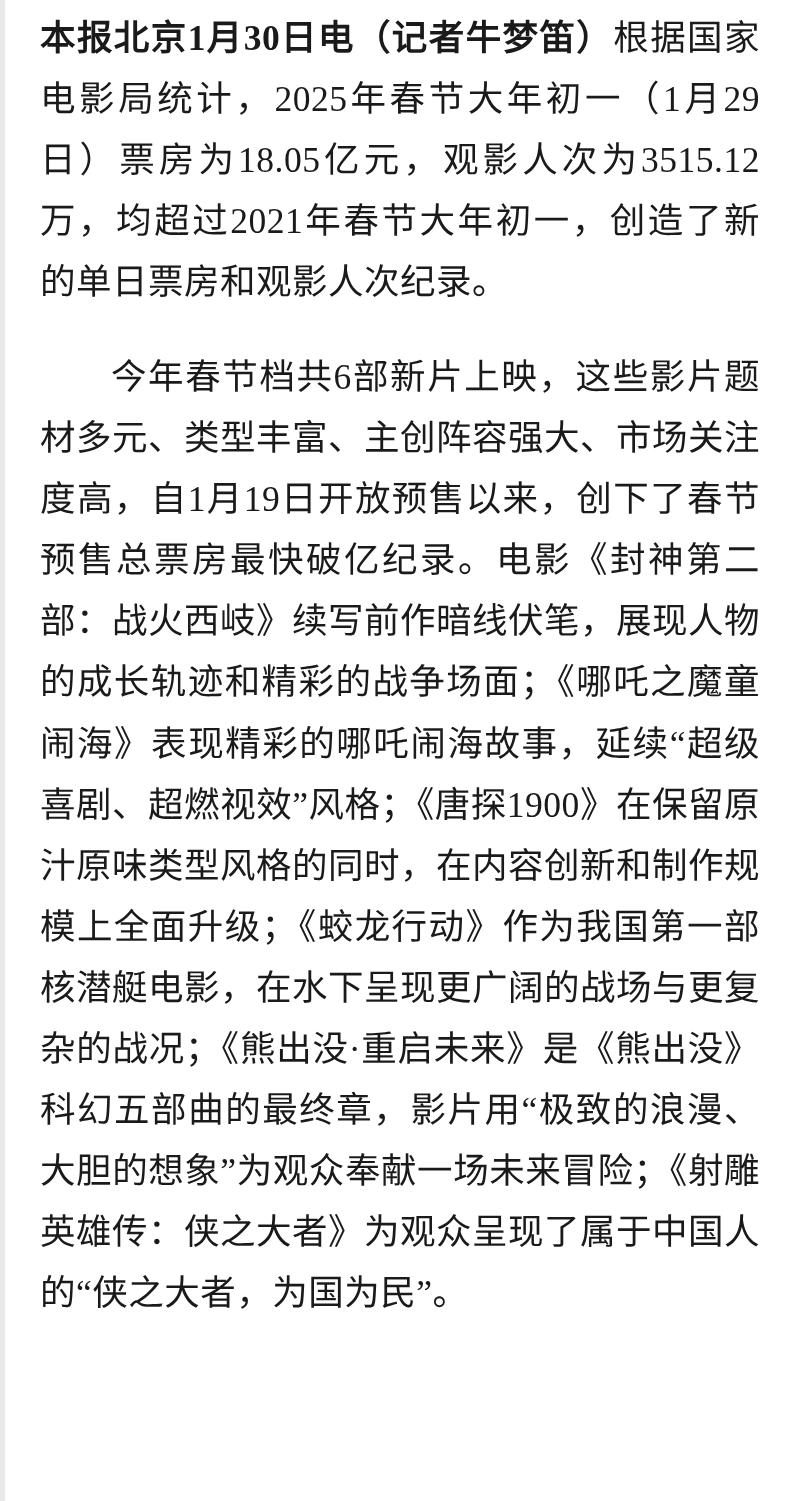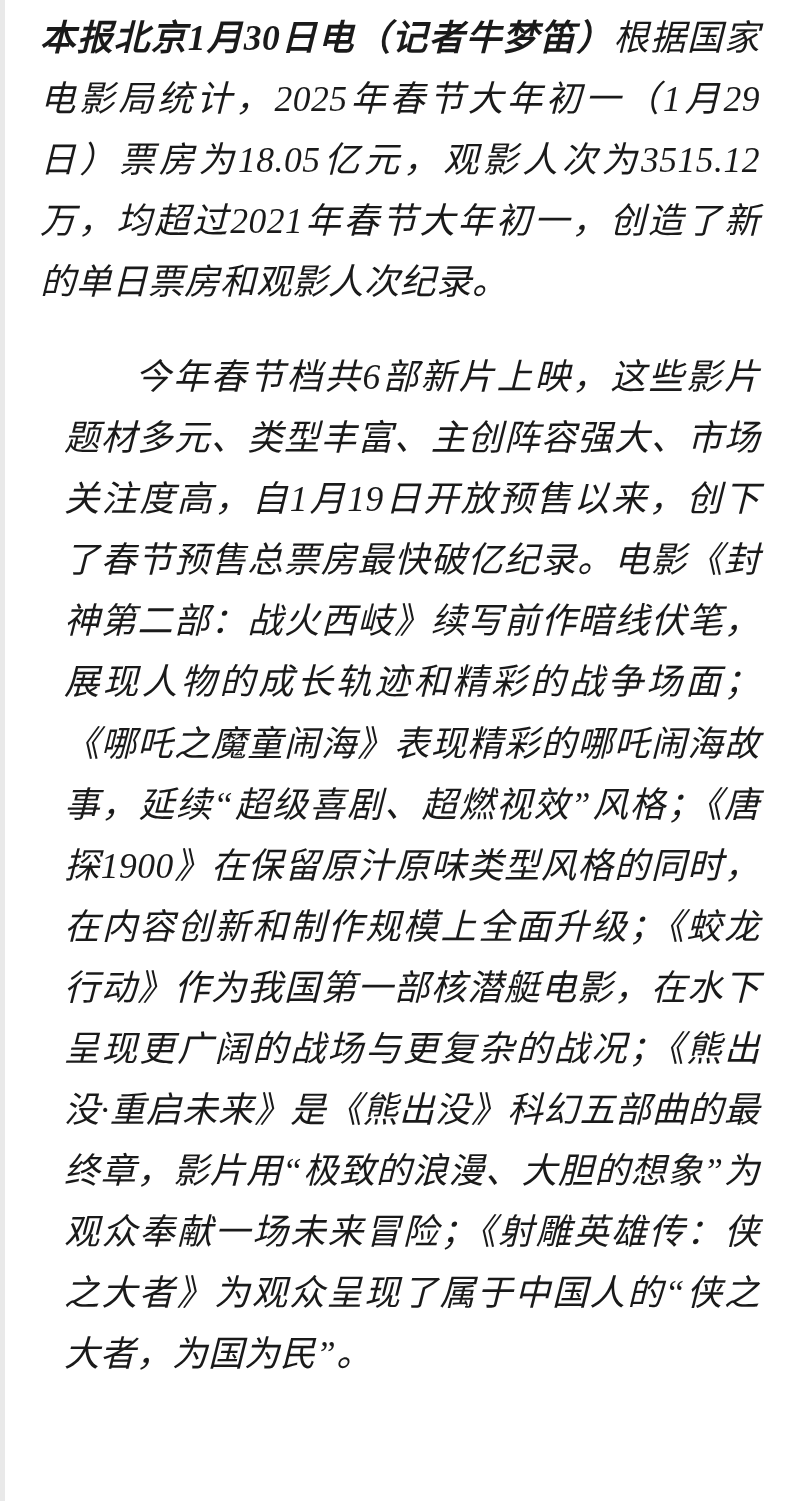--- a/index.html
+++ b/index.html
@@ -34,25 +34,23 @@
   .article {
     font-size: 35.5px;
     line-height: 1.72;
     letter-spacing: 0.5px;
     text-align: justify;
     text-justify: inter-ideograph;
     word-break: break-all;
   }
   .para {
     margin: 0 0 34px 0;
-    font-style: italic;
   }
   .para:last-child {
     margin-bottom: 0;
-    margin-left: 24px;
   }
   .para.indent {
     text-indent: 2em;
   }
   .lead {
     font-weight: bold;
     letter-spacing: 0.5px;
   }
 </style>
 </head>

